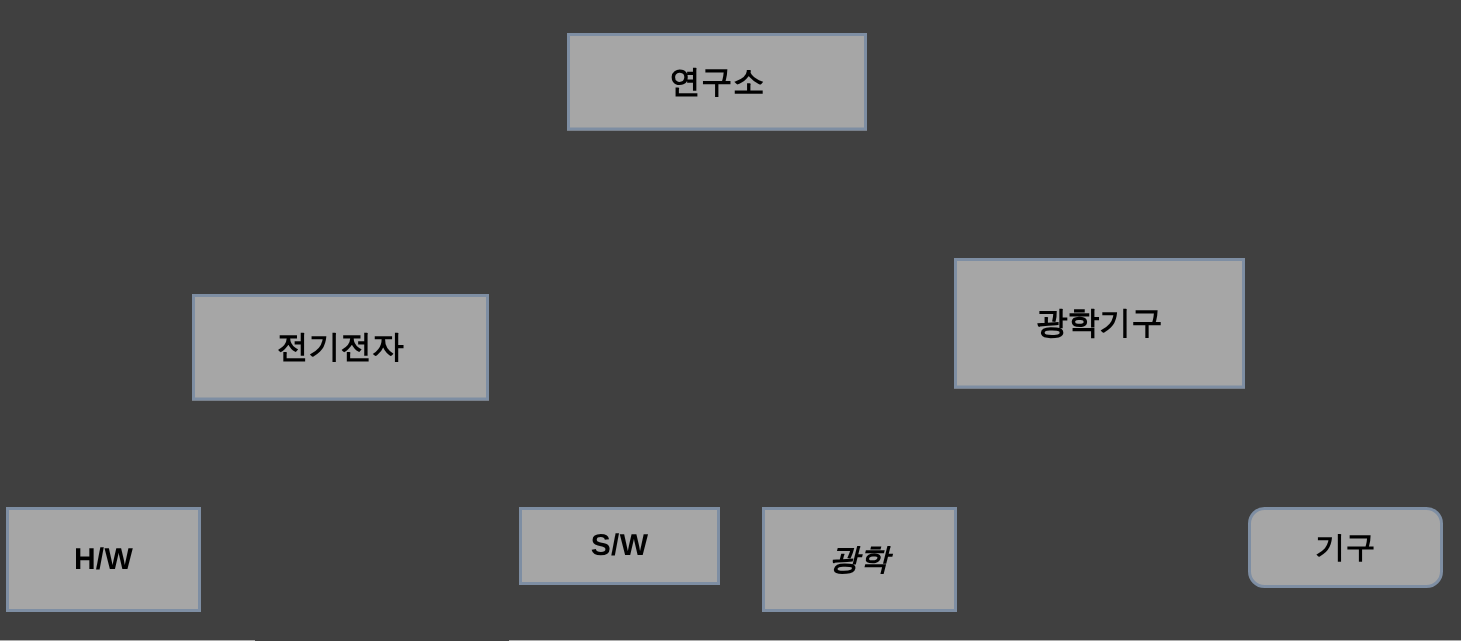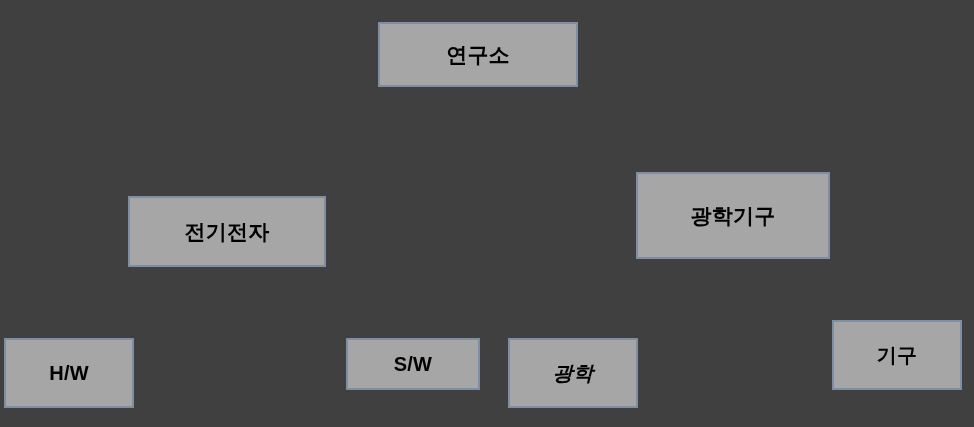--- a/index.html
+++ b/index.html
@@ -82,17 +82,17 @@
   </div>
 
   <div class="node lvl-leaf" style="left: 346px; top: 338px; width: 134px; height: 52px; text-align: center;">
     <span class="node-label">S/W</span>
   </div>
 
   <div class="node lvl-leaf" style="left: 508px; top: 338px; width: 130px; height: 70px; font-style: italic;">
     <span class="node-label">광학</span>
   </div>
 
-  <div class="node lvl-leaf" style="left: 832px; top: 320px; width: 130px; height: 70px;">
+  <div class="node lvl-leaf" style="left: 832px; top: 338px; width: 130px; height: 54px; border-radius: 11px;">
     <span class="node-label">기구</span>
   </div>
 
 </div>
 
 </body></html>

